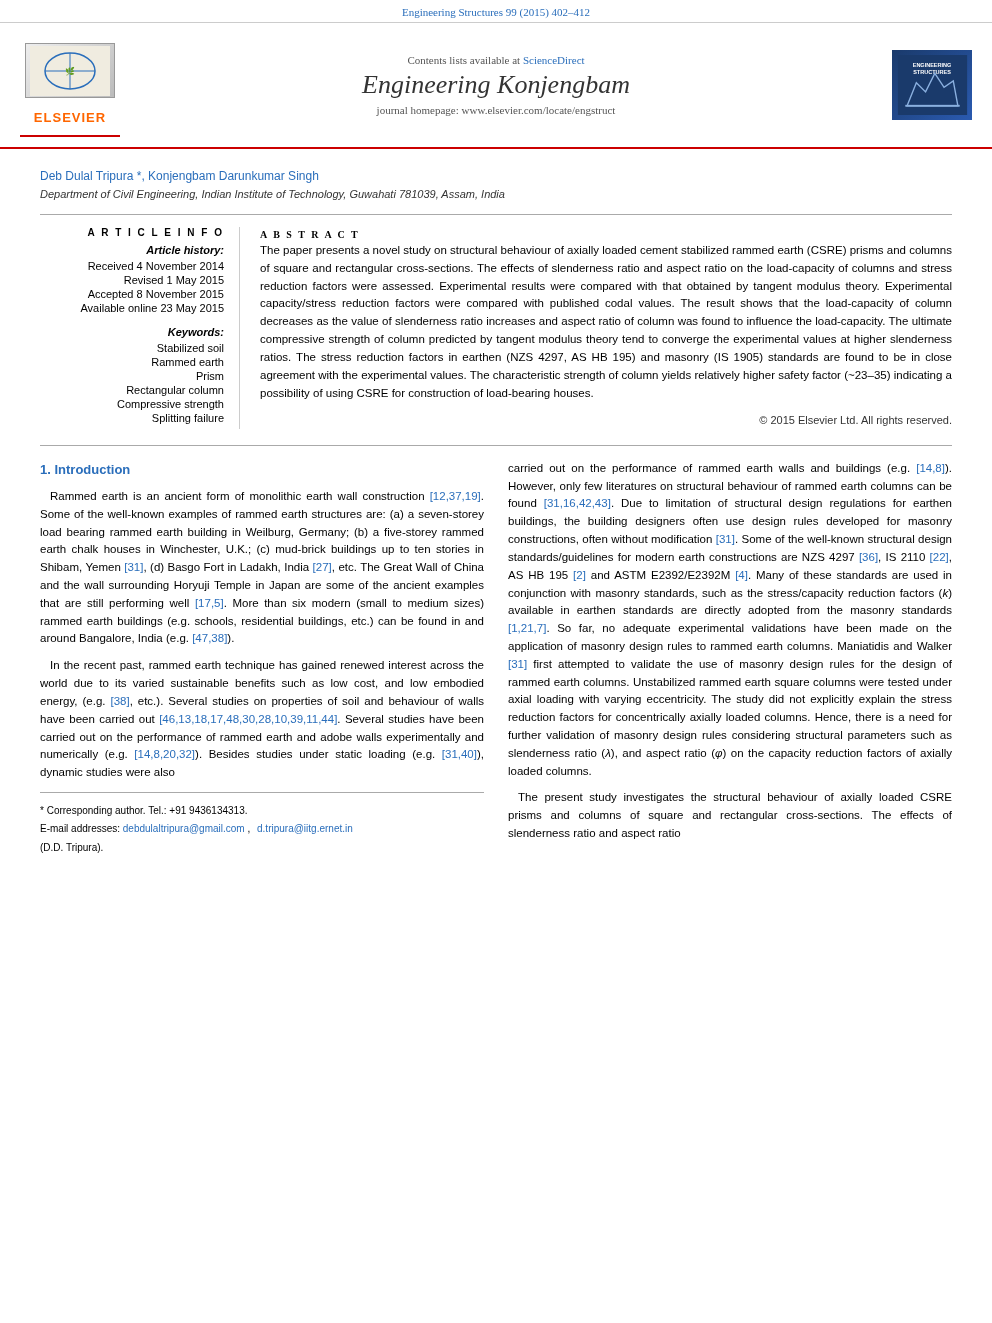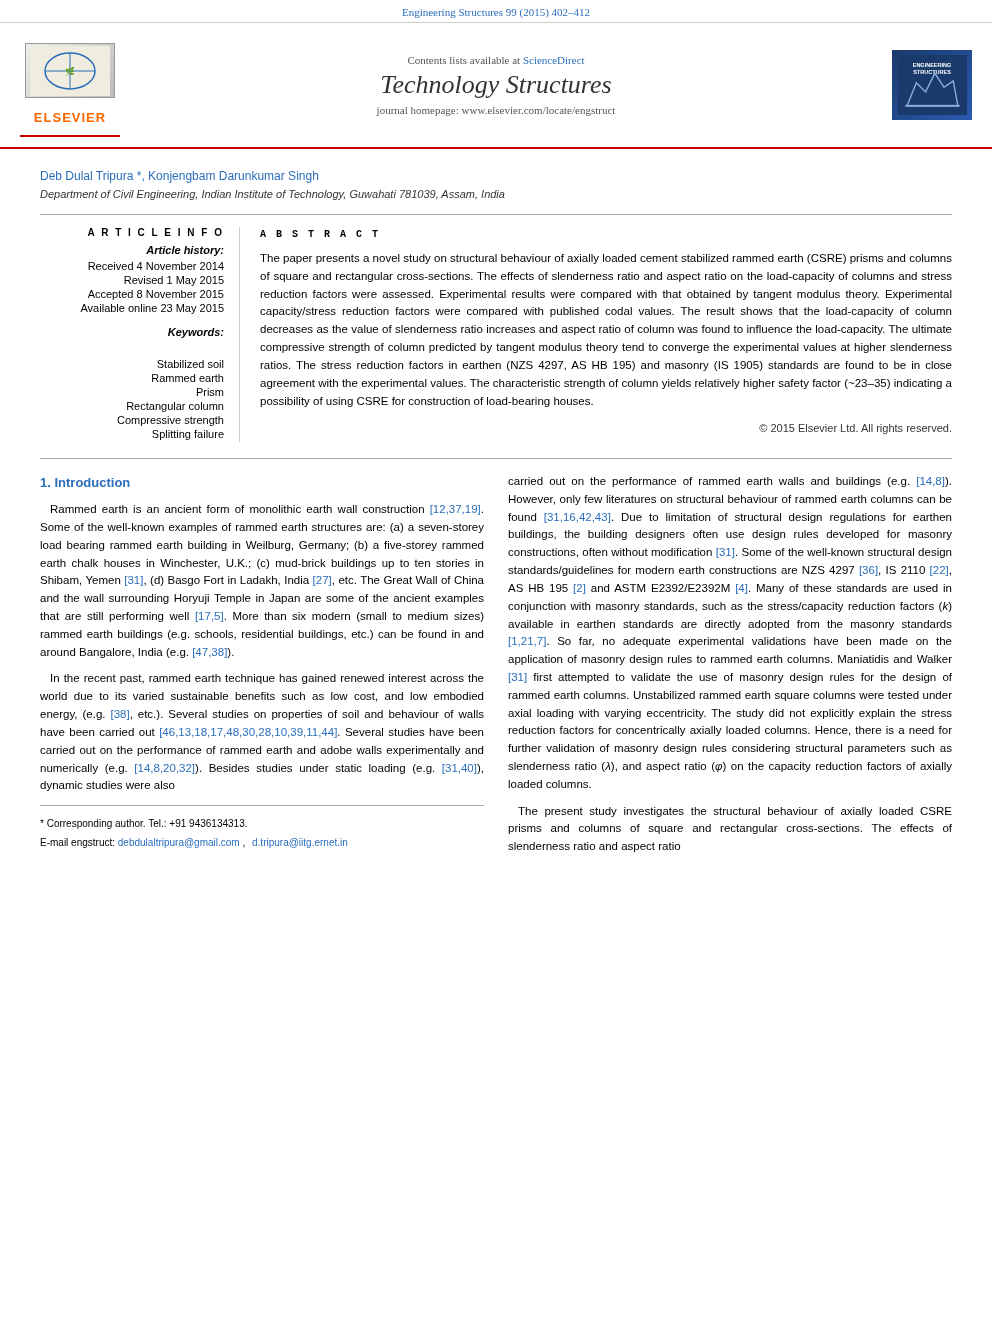--- a/index.html
+++ b/index.html
@@ -192,40 +192,40 @@
       margin-bottom: 2px;
       font-size: 11px;
     }
     .keywords-section {
       margin-top: 12px;
     }
     .keywords-label {
       font-style: italic;
       font-weight: bold;
       font-size: 11px;
-      margin-bottom: 20px;
+      margin-bottom: 4px;
     }
     .keyword-item {
       font-size: 11px;
       margin-bottom: 2px;
     }
 
     
     .abstract-col {
       flex: 1;
       font-size: 12px;
       font-family: Arial, sans-serif;
       line-height: 1.5;
     }
     .abstract-col h3 {
       font-size: 10px;
       letter-spacing: 2px;
       text-transform: uppercase;
-      margin-bottom: 8px;
-      font-family: Liberation Mono, monospace;
+      margin-bottom: 0;
+      font-family: Liberation Serif, serif;
     }
     .abstract-text {
       text-align: justify;
       font-size: 11.5px;
       line-height: 1.55;
     }
     .copyright-line {
       text-align: right;
       font-size: 11px;
       margin-top: 10px;
@@ -321,21 +321,21 @@
       </svg>
     </div>
     <div class="elsevier-text">ELSEVIER</div>
   </div>
 
   <div class="journal-center">
     <div class="science-direct-link">
       <span>Contents lists available at</span>
       <span class="link" style="cursor:pointer;">ScienceDirect</span>
     </div>
-    <div class="journal-title-large">Technology Structures</div>
+    <div class="journal-title-large">Engineering Konjengbam</div>
     <div class="journal-homepage">
       <span>journal homepage: www.elsevier.com/locate/engstruct</span>
     </div>
   </div>
 
   <div class="journal-logo-right">
     <div class="eng-struct-logo">
       <svg width="75" height="65" viewBox="0 0 75 65">
         <rect width="75" height="65" fill="#1a3a6b"></rect>
         <text x="37" y="13" text-anchor="middle" font-size="6" fill="#fff" font-family="Arial" font-weight="bold">ENGINEERING</text>
@@ -408,25 +408,26 @@
           as low cost, and low embodied energy, (e.g. <span class="ref">[38]</span>, etc.). Several studies on properties of soil and behaviour of walls have been carried
           out <span class="ref">[46,13,18,17,48,30,28,10,39,11,44]</span>. Several studies have been carried out on the performance of rammed earth and adobe walls
           experimentally and numerically (e.g. <span class="ref">[14,8,20,32]</span>). Besides studies under static loading (e.g. <span class="ref">[31,40]</span>), dynamic studies were also
         </div>
 
         <div class="footnote-area">
           <div class="footnote-star">
             <span>* Corresponding author. Tel.: +91 9436134313.</span>
           </div>
           <div class="footnote-email">
-            <span>E-mail engstruct:</span>
+            <span>E-mail addresses:</span>
             <span class="footnote-link" style="cursor:pointer;">debdulaltripura@gmail.com</span>
             <span>,</span>
             <span class="footnote-link" style="cursor:pointer;margin-left:4px;">d.tripura@iitg.ernet.in</span>
           </div>
+          <div>(D.D. Tripura).</div>
         </div>
       </div>
 
       <div class="body-col">
         <div class="body-para no-indent">
           carried out on the performance of rammed earth walls and buildings (e.g. <span class="ref">[14,8]</span>). However, only few literatures on structural behaviour
           of rammed earth columns can be found <span class="ref">[31,16,42,43]</span>. Due to limitation of structural design regulations for earthen buildings,
           the building designers often use design rules developed for masonry constructions, often without modification <span class="ref">[31]</span>. Some of
           the well-known structural design standards/guidelines for modern earth constructions are NZS 4297 <span class="ref">[36]</span>, IS 2110 <span class="ref">[22]</span>, AS HB 195 <span class="ref">[2]</span>
           and ASTM E2392/E2392M <span class="ref">[4]</span>. Many of these standards are used in conjunction with masonry standards, such as the stress/capacity

